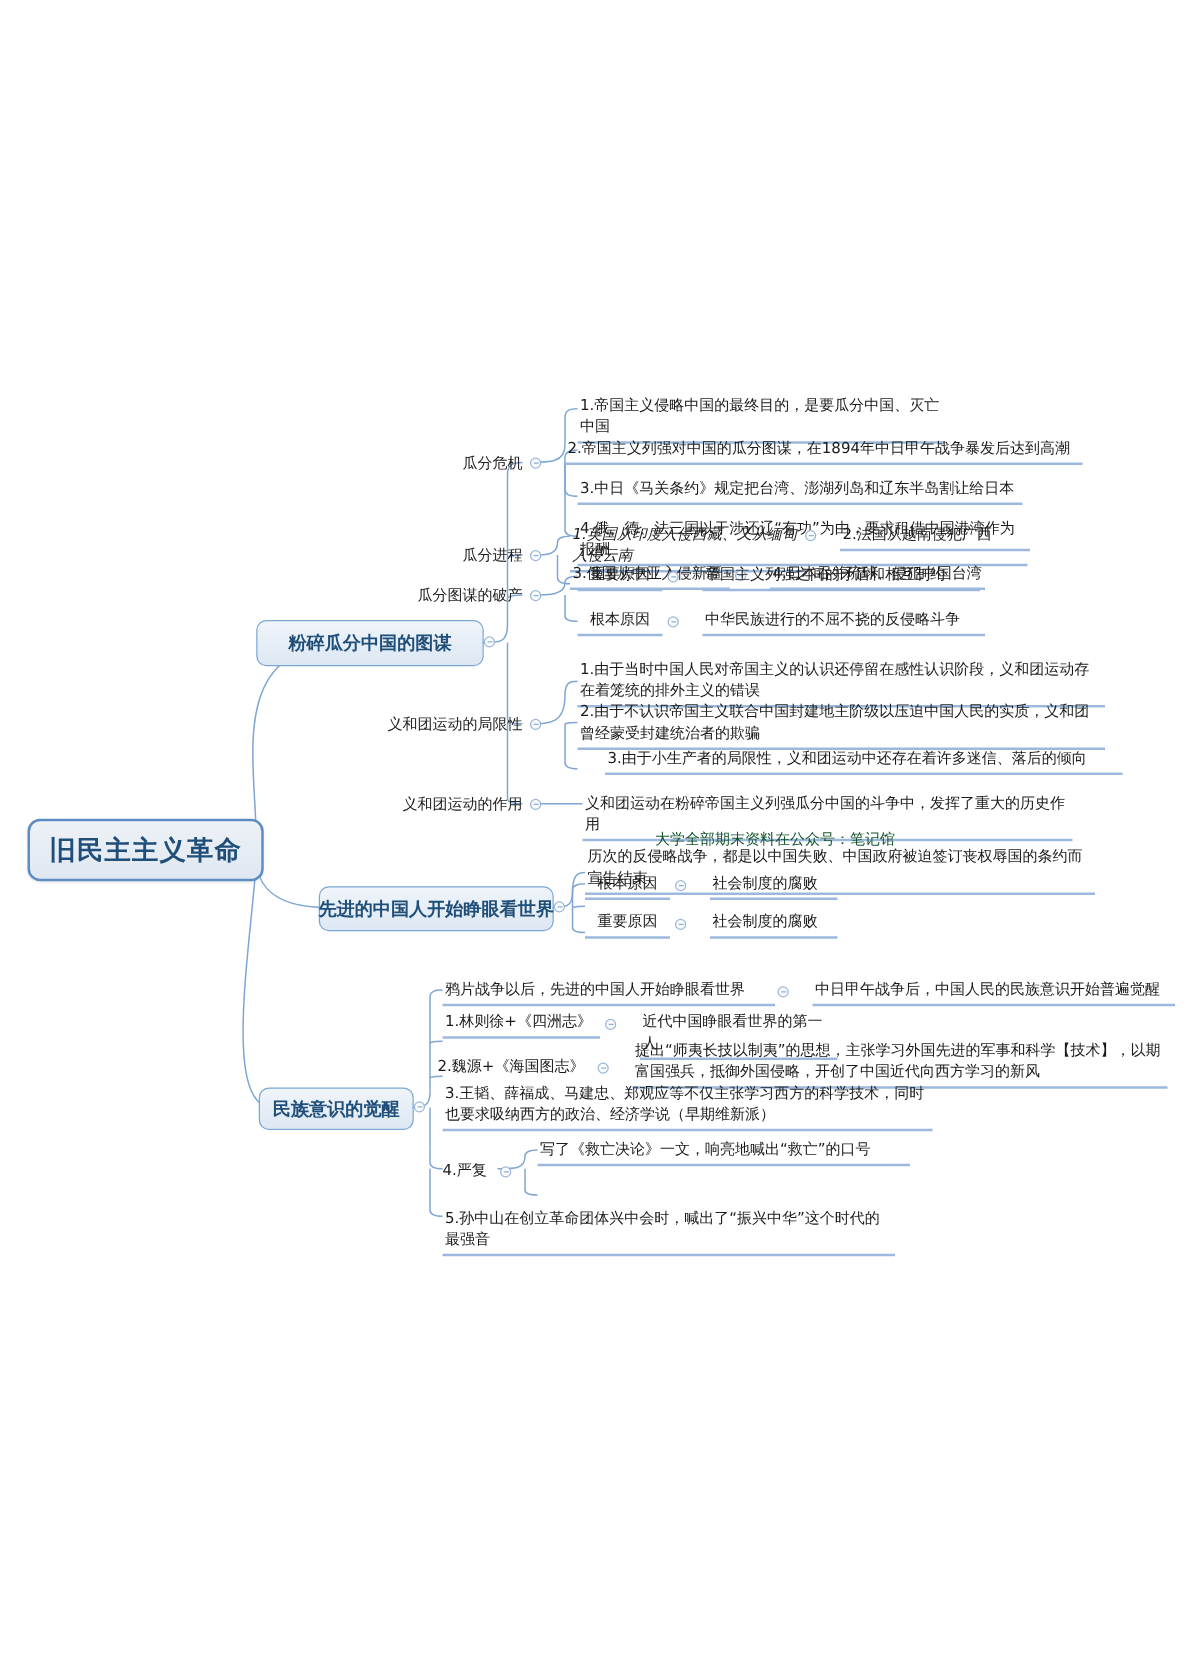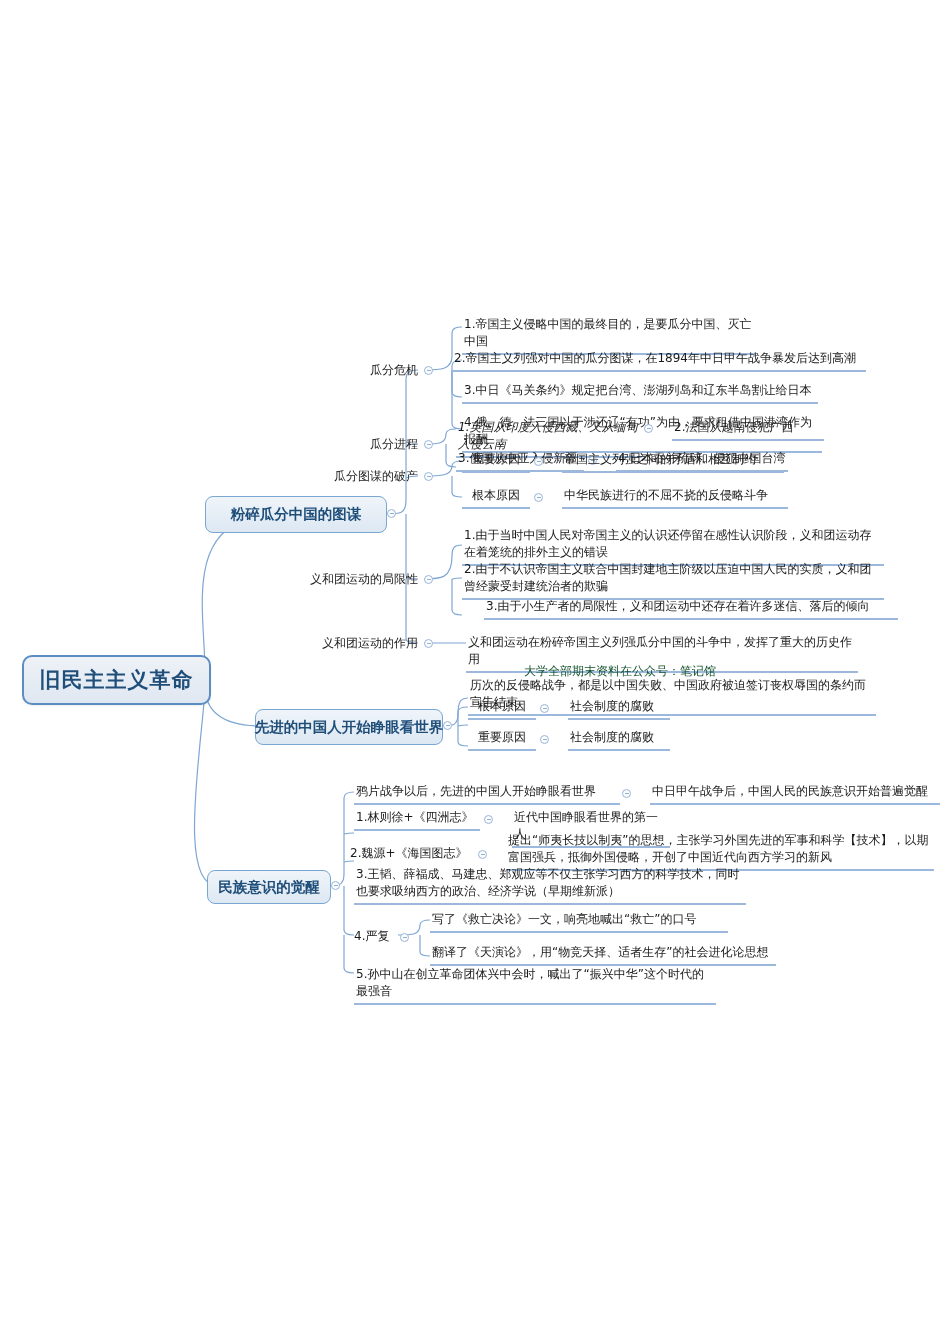--- a/index.html
+++ b/index.html
@@ -271,21 +271,18 @@
     <span>3.王韬、薛福成、马建忠、郑观应等不仅主张学习西方的科学技术，同时也要求吸纳西方的政治、经济学说（早期维新派）</span>
   </div>
 
   <div class="leaf nb" style="left:352px;top:928px;width:48px;">
     <span>4.严复</span>
   </div>
   <div class="ring" style="left:400px;top:933px;"></div>
   <div class="leaf" style="left:430px;top:911px;width:294px;">
     <span>写了《救亡决论》一文，响亮地喊出“救亡”的口号</span>
   </div>
-  <div class="leaf" style="left:430px;top:944px;width:342px;">
-    <span>翻译了《天演论》，用“物竞天择、适者生存”的社会进化论思想</span>
-  </div>
 
   <div class="leaf" style="left:354px;top:966px;width:358px;">
     <span>5.孙中山在创立革命团体兴中会时，喊出了“振兴中华”这个时代的最强音</span>
   </div>
 
 </div>
 
 </body></html>

